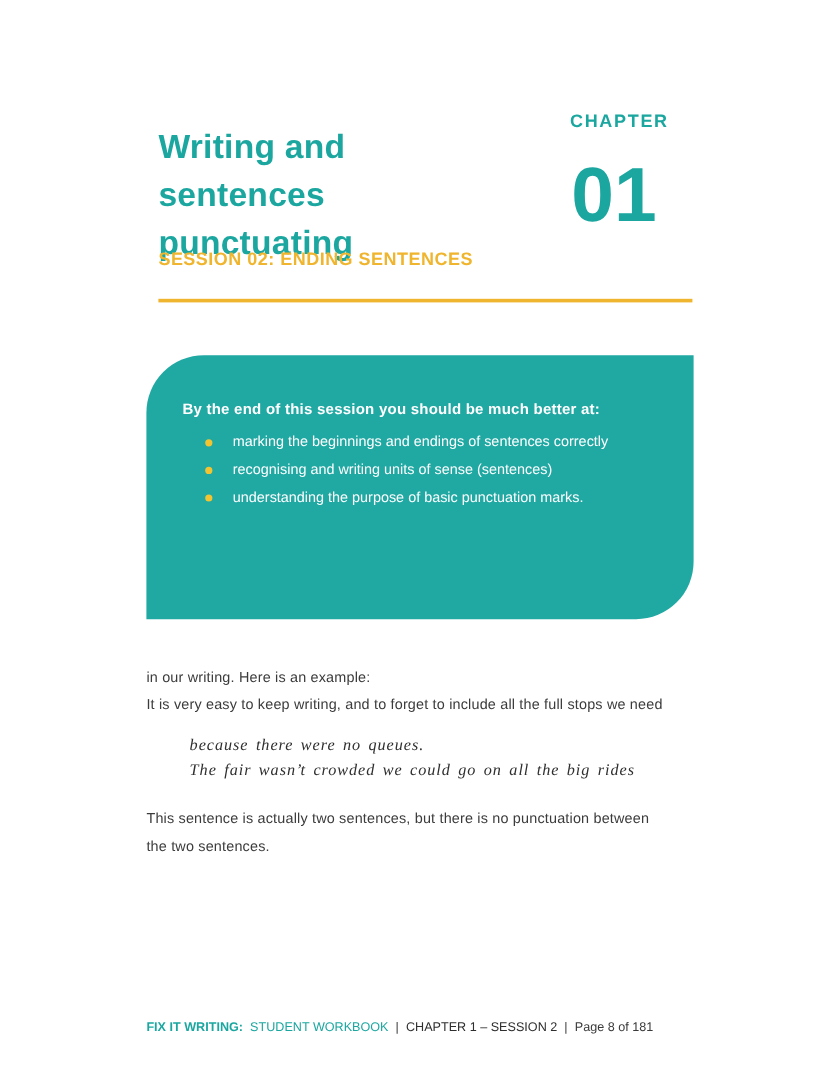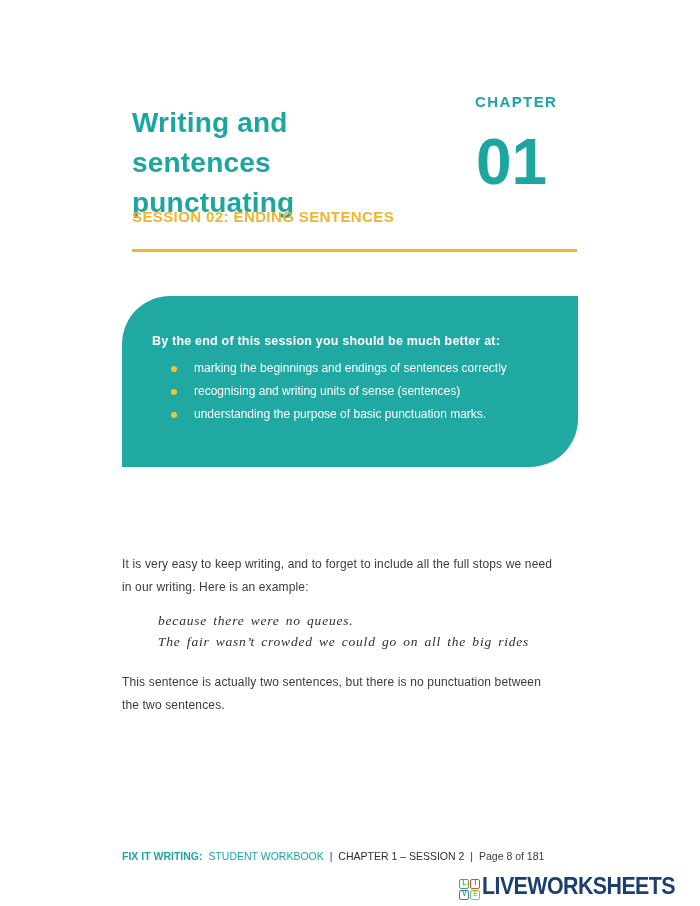--- a/index.html
+++ b/index.html
@@ -28,21 +28,21 @@
     position:absolute;left:132px;top:208px;
     font-size:15px;font-weight:bold;letter-spacing:.4px;color:var(--gold);
     white-space:nowrap;
   }
   .rule{
     position:absolute;left:132px;top:249px;width:445px;height:3px;
     background:var(--gold);
   }
   
   .objectives{
-    position:absolute;left:122px;top:296px;width:456px;height:171px;
+    position:absolute;left:122px;top:296px;width:456px;height:220px;
     box-sizing:border-box;padding:38px 24px 0 30px;
     background:var(--box-teal);color:#ffffff;
     border-radius:48px 0 48px 0;
   }
   .objectives-heading{font-size:12.5px;font-weight:bold;letter-spacing:.2px;white-space:nowrap;}
   .objectives ul{list-style:none;margin:13px 0 0 12px;padding:0;}
   .objectives li{
     position:relative;padding-left:30px;margin-bottom:8px;
     font-size:12px;line-height:15px;white-space:nowrap;
   }
@@ -126,22 +126,22 @@
       </li>
       <li>
         <span class="dot"></span>
         <span>understanding the purpose of basic punctuation marks.</span>
       </li>
     </ul>
   </div>
 
 
   <div class="para para-1">
+    <span>in our writing. Here is an example:</span>
     <span>It is very easy to keep writing, and to forget to include all the full stops we need</span>
-    <span>in our writing. Here is an example:</span>
   </div>
 
   <div class="quote">
     <span>because there were no queues.</span>
     <span>The fair wasn’t crowded we could go on all the big rides</span>
   </div>
 
   <div class="para para-2">
     <span>This sentence is actually two sentences, but there is no punctuation between</span>
     <span>the two sentences.</span>
@@ -149,23 +149,14 @@
 
   <div class="footer">
     <span class="teal-bold">FIX IT WRITING:</span>
     <span class="teal">STUDENT WORKBOOK</span>
     <span>|</span>
     <span class="dark-bold">CHAPTER 1 – SESSION 2</span>
     <span>|</span>
     <span>Page 8 of 181</span>
   </div>
 
-  <div class="lw-logo">
-    <div class="lw-grid">
-      <span class="lw-tile" style="color: rgb(67, 176, 73); border-color: rgb(67, 176, 73);">L</span>
-      <span class="lw-tile" style="color: rgb(232, 68, 58); border-color: rgb(232, 68, 58);">I</span>
-      <span class="lw-tile" style="color: rgb(47, 125, 209); border-color: rgb(47, 125, 209);">V</span>
-      <span class="lw-tile" style="color: rgb(140, 198, 62); border-color: rgb(140, 198, 62);">E</span>
-    </div>
-    <span class="lw-text">LIVEWORKSHEETS</span>
-  </div>
 
 </div>
 
 </body></html>

